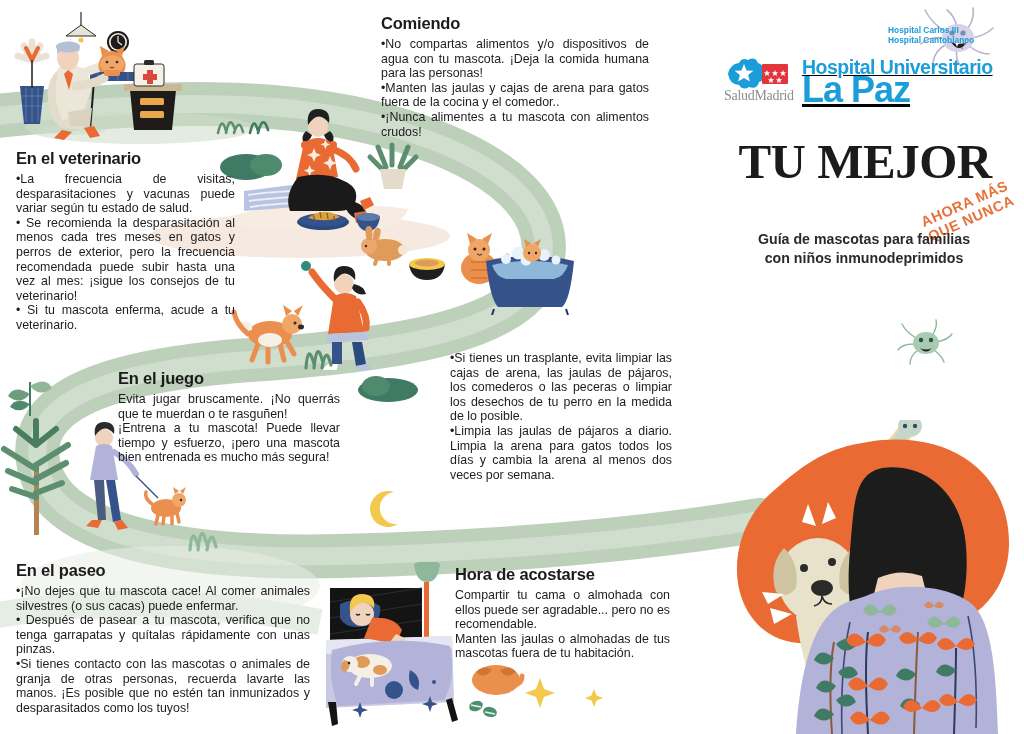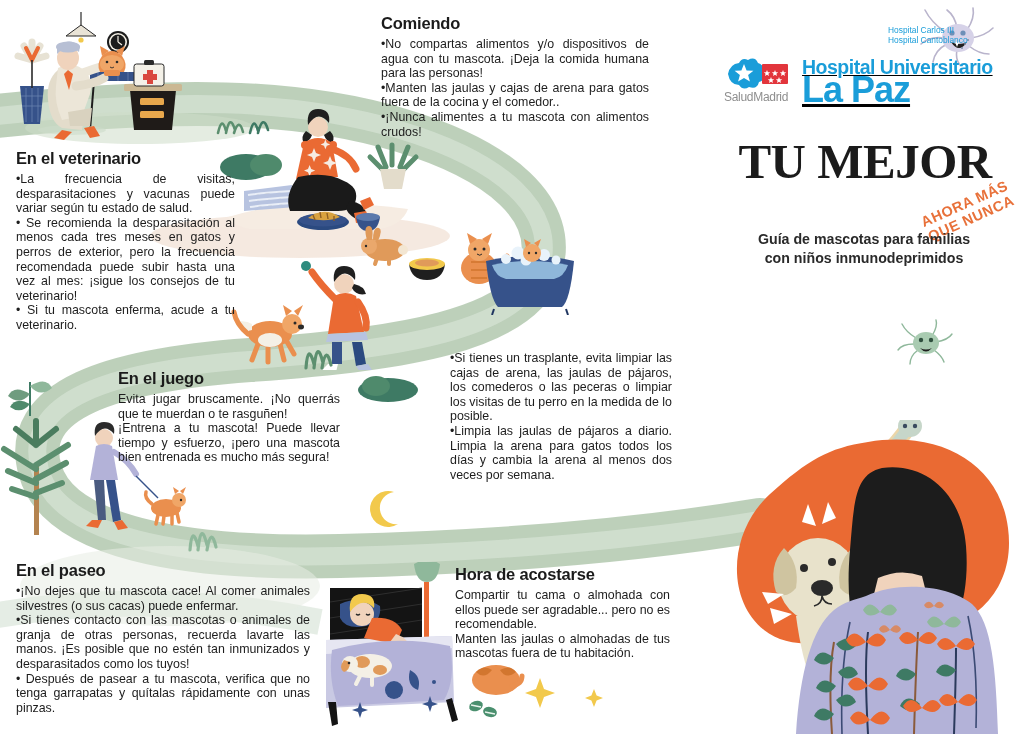--- a/index.html
+++ b/index.html
@@ -26,25 +26,25 @@
   .block p {
     font-size: 12.4px; line-height: 14.6px; color: #1d1d1d;
     text-align: justify; margin: 0;
   }
   .block p + p { margin-top: 0px; }
 
   
   #right-panel { position:absolute; left:700px; top:0; width:324px; height:734px; }
   .logo-row { position:absolute; left:24px; top:58px; display:flex; align-items:flex-start; }
   .logo-mark { width:72px; height:44px; position:relative; flex:0 0 auto; }
-  .salud-word { position:absolute; left:0; bottom:-2px; font-size:12px; color:#8e8e8e; letter-spacing:-0.3px; white-space:nowrap;}
+  .salud-word { position:absolute; left:0; bottom:-2px; font-size:14px; color:#8e8e8e; letter-spacing:-0.3px; white-space:nowrap;font-family:Liberation Serif, serif;}
   .logo-text { margin-left:6px;text-decoration:underline; }
   .logo-text .l1 { font-size:19.5px; font-weight:bold; color:#1a9dd9; line-height:19px; letter-spacing:-0.5px; white-space:nowrap;}
   .logo-text .l2 { font-size:36px;  font-weight:bold; color:#1a9dd9; line-height:26px; letter-spacing:-1px; }
-  .logo-sub { position:absolute; left:188px; top:26px; font-size:8.4px; font-weight:normal; color:#1a9dd9; line-height:9.6px; white-space:nowrap; }
+  .logo-sub { position:absolute; left:188px; top:26px; font-size:8.4px; font-weight:bold; color:#1a9dd9; line-height:9.6px; white-space:nowrap; }
 
   .title-wrap { position:absolute; left:10px; top:136px; width:310px; }
   .title-line {
     font-family: "Liberation Serif", serif; font-weight: bold;
     font-size: 49px; line-height: 52px; color:#1b1b1b;
     letter-spacing:-0.5px; text-align:center;
   }
   .kicker {
     position:absolute; right:10px; top:40px;
     transform: rotate(-24deg); transform-origin: right center;
@@ -431,29 +431,29 @@
     <p>• Si tu mascota enferma, acude a tu veterinario.</p>
   </div>
 
   <div class="block" style="left:118px; top:369px; width:222px;">
     <h2>En el juego</h2>
     <p>Evita jugar bruscamente. ¡No querrás que te muerdan o te rasguñen!</p>
     <p>¡Entrena a tu mascota! Puede llevar tiempo y esfuerzo, ¡pero una mascota bien entrenada es mucho más segura!</p>
   </div>
 
   <div class="block" style="left:450px; top:351px; width:222px;">
-    <p>•Si tienes un trasplante, evita limpiar las cajas de arena, las jaulas de pájaros, los comederos o las peceras o limpiar los visitas de tu perro en la medida de lo posible.</p>
+    <p>•Si tienes un trasplante, evita limpiar las cajas de arena, las jaulas de pájaros, los comederos o las peceras o limpiar los desechos de tu perro en la medida de lo posible.</p>
     <p>•Limpia las jaulas de pájaros a diario. Limpia la arena para gatos todos los días y cambia la arena al menos dos veces por semana.</p>
   </div>
 
   <div class="block" style="left:16px; top:561px; width:294px;">
     <h2>En el paseo</h2>
     <p>•¡No dejes que tu mascota cace! Al comer animales silvestres (o sus cacas) puede enfermar.</p>
+    <p>• Después de pasear a tu mascota, verifica que no tenga garrapatas y quítalas rápidamente con unas pinzas.</p>
     <p>•Si tienes contacto con las mascotas o animales de granja de otras personas, recuerda lavarte las manos. ¡Es posible que no estén tan inmunizados y desparasitados como los tuyos!</p>
-    <p>• Después de pasear a tu mascota, verifica que no tenga garrapatas y quítalas rápidamente con unas pinzas.</p>
   </div>
 
   <div class="block" style="left:455px; top:565px; width:215px;">
     <h2>Hora de acostarse</h2>
     <p>Compartir tu cama o almohada con ellos puede ser agradable... pero no es recomendable.</p>
     <p>Manten las jaulas o almohadas de tus mascotas fuera de tu habitación.</p>
   </div>
 
   <div id="right-panel">
 

